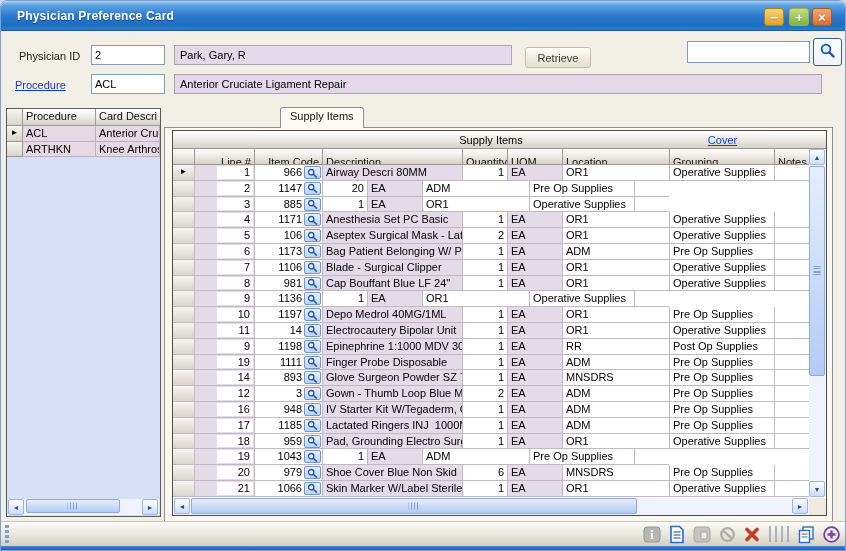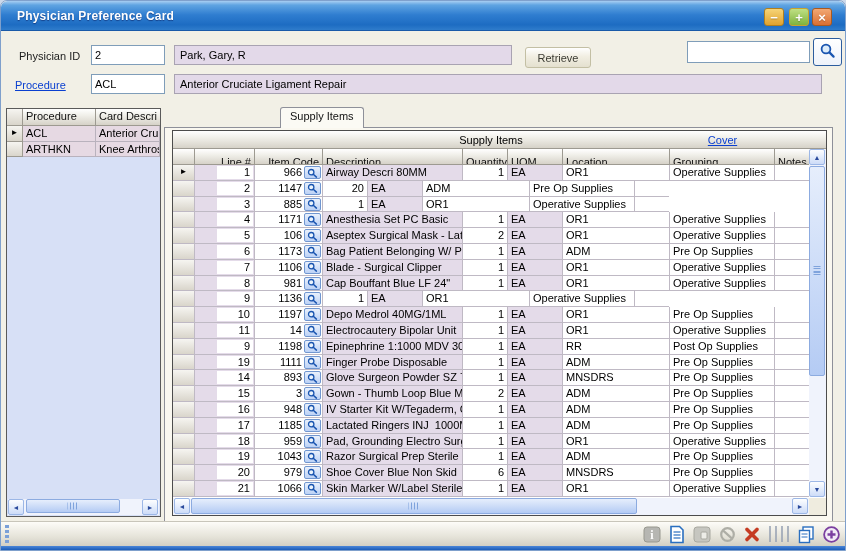--- a/index.html
+++ b/index.html
@@ -402,21 +402,21 @@
                 </svg></button></div>
             <div class="sg-cell w-desc cell-lav">Glove Surgeon Powder SZ 7 1/2</div>
             <div class="sg-cell w-qty cell-white num">1</div>
             <div class="sg-cell w-uom cell-lav">EA</div>
             <div class="sg-cell w-loc cell-white">MNSDRS</div>
             <div class="sg-cell w-grp cell-white">Pre Op Supplies</div>
             <div class="sg-cell w-note cell-white"></div>
           </div>
           <div class="sg-row">
             <div class="sg-cell w-sel sel-col" style="padding: 0px;"></div>
-            <div class="sg-cell w-line sg-line-cell"><span class="line-box">15</span></div>
+            <div class="sg-cell w-line sg-line-cell"><span class="line-box">12</span></div>
             <div class="sg-cell w-code sg-code-cell">3<button class="lookup-btn"><svg width="11" height="10" viewBox="0 0 11 10">
                   <circle cx="4.2" cy="4.2" r="2.7" fill="#eaf3fc" stroke="#1a55b0" stroke-width="1.3"></circle>
                   <line x1="6.3" y1="6.3" x2="9.4" y2="9.1" stroke="#1a55b0" stroke-width="1.5" stroke-linecap="round"></line>
                 </svg></button></div>
             <div class="sg-cell w-desc cell-lav">Gown - Thumb Loop Blue Mediu</div>
             <div class="sg-cell w-qty cell-white num">2</div>
             <div class="sg-cell w-uom cell-lav">EA</div>
             <div class="sg-cell w-loc cell-white">ADM</div>
             <div class="sg-cell w-grp cell-white">Pre Op Supplies</div>
             <div class="sg-cell w-note cell-white"></div>
@@ -463,21 +463,20 @@
             <div class="sg-cell w-grp cell-white">Operative Supplies</div>
             <div class="sg-cell w-note cell-white"></div>
           </div>
           <div class="sg-row">
             <div class="sg-cell w-sel sel-col" style="padding: 0px;"></div>
             <div class="sg-cell w-line sg-line-cell"><span class="line-box">19</span></div>
             <div class="sg-cell w-code sg-code-cell">1043<button class="lookup-btn"><svg width="11" height="10" viewBox="0 0 11 10">
                   <circle cx="4.2" cy="4.2" r="2.7" fill="#eaf3fc" stroke="#1a55b0" stroke-width="1.3"></circle>
                   <line x1="6.3" y1="6.3" x2="9.4" y2="9.1" stroke="#1a55b0" stroke-width="1.5" stroke-linecap="round"></line>
                 </svg></button></div>
-            <div class="sg-cell w-desc cell-lav">Razor Surgical Prep Sterile</div>
             <div class="sg-cell w-qty cell-white num">1</div>
             <div class="sg-cell w-uom cell-lav">EA</div>
             <div class="sg-cell w-loc cell-white">ADM</div>
             <div class="sg-cell w-grp cell-white">Pre Op Supplies</div>
             <div class="sg-cell w-note cell-white"></div>
           </div>
           <div class="sg-row">
             <div class="sg-cell w-sel sel-col" style="padding: 0px;"></div>
             <div class="sg-cell w-line sg-line-cell"><span class="line-box">20</span></div>
             <div class="sg-cell w-code sg-code-cell">979<button class="lookup-btn"><svg width="11" height="10" viewBox="0 0 11 10">

